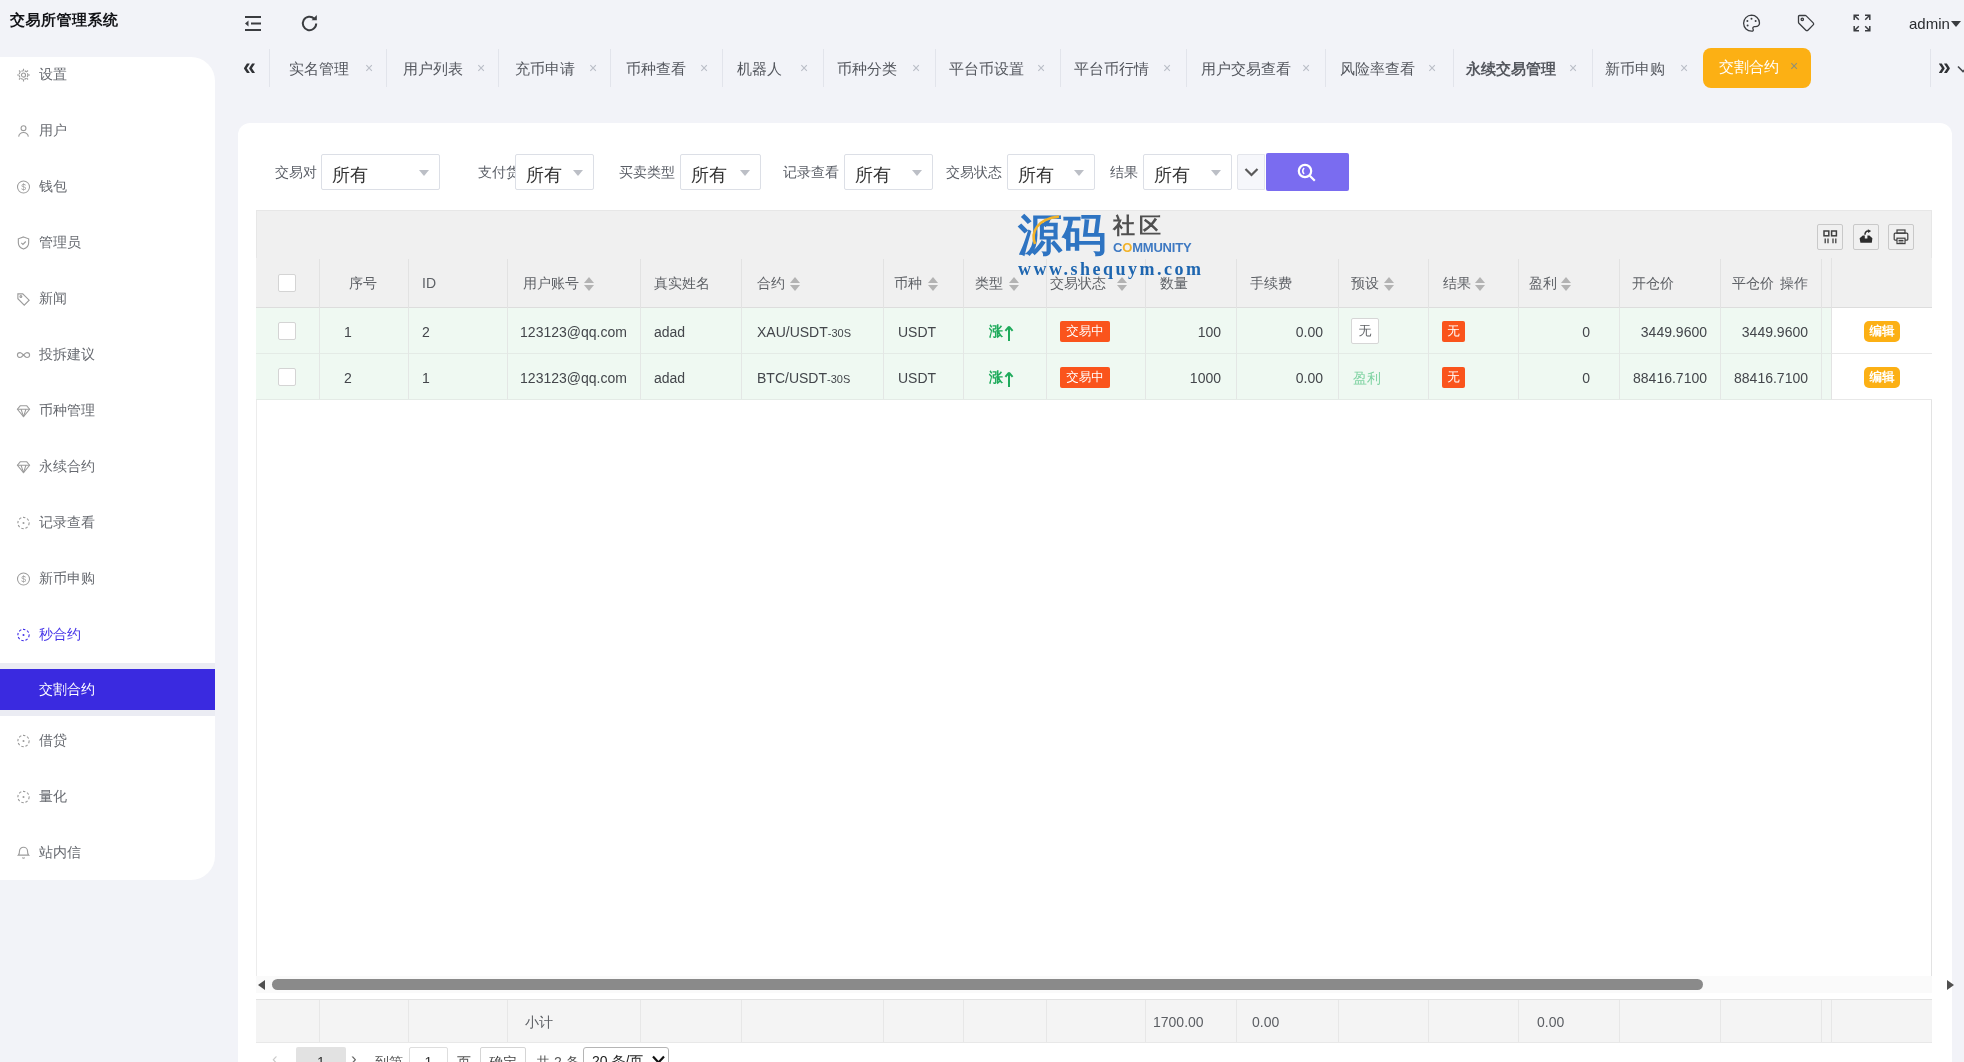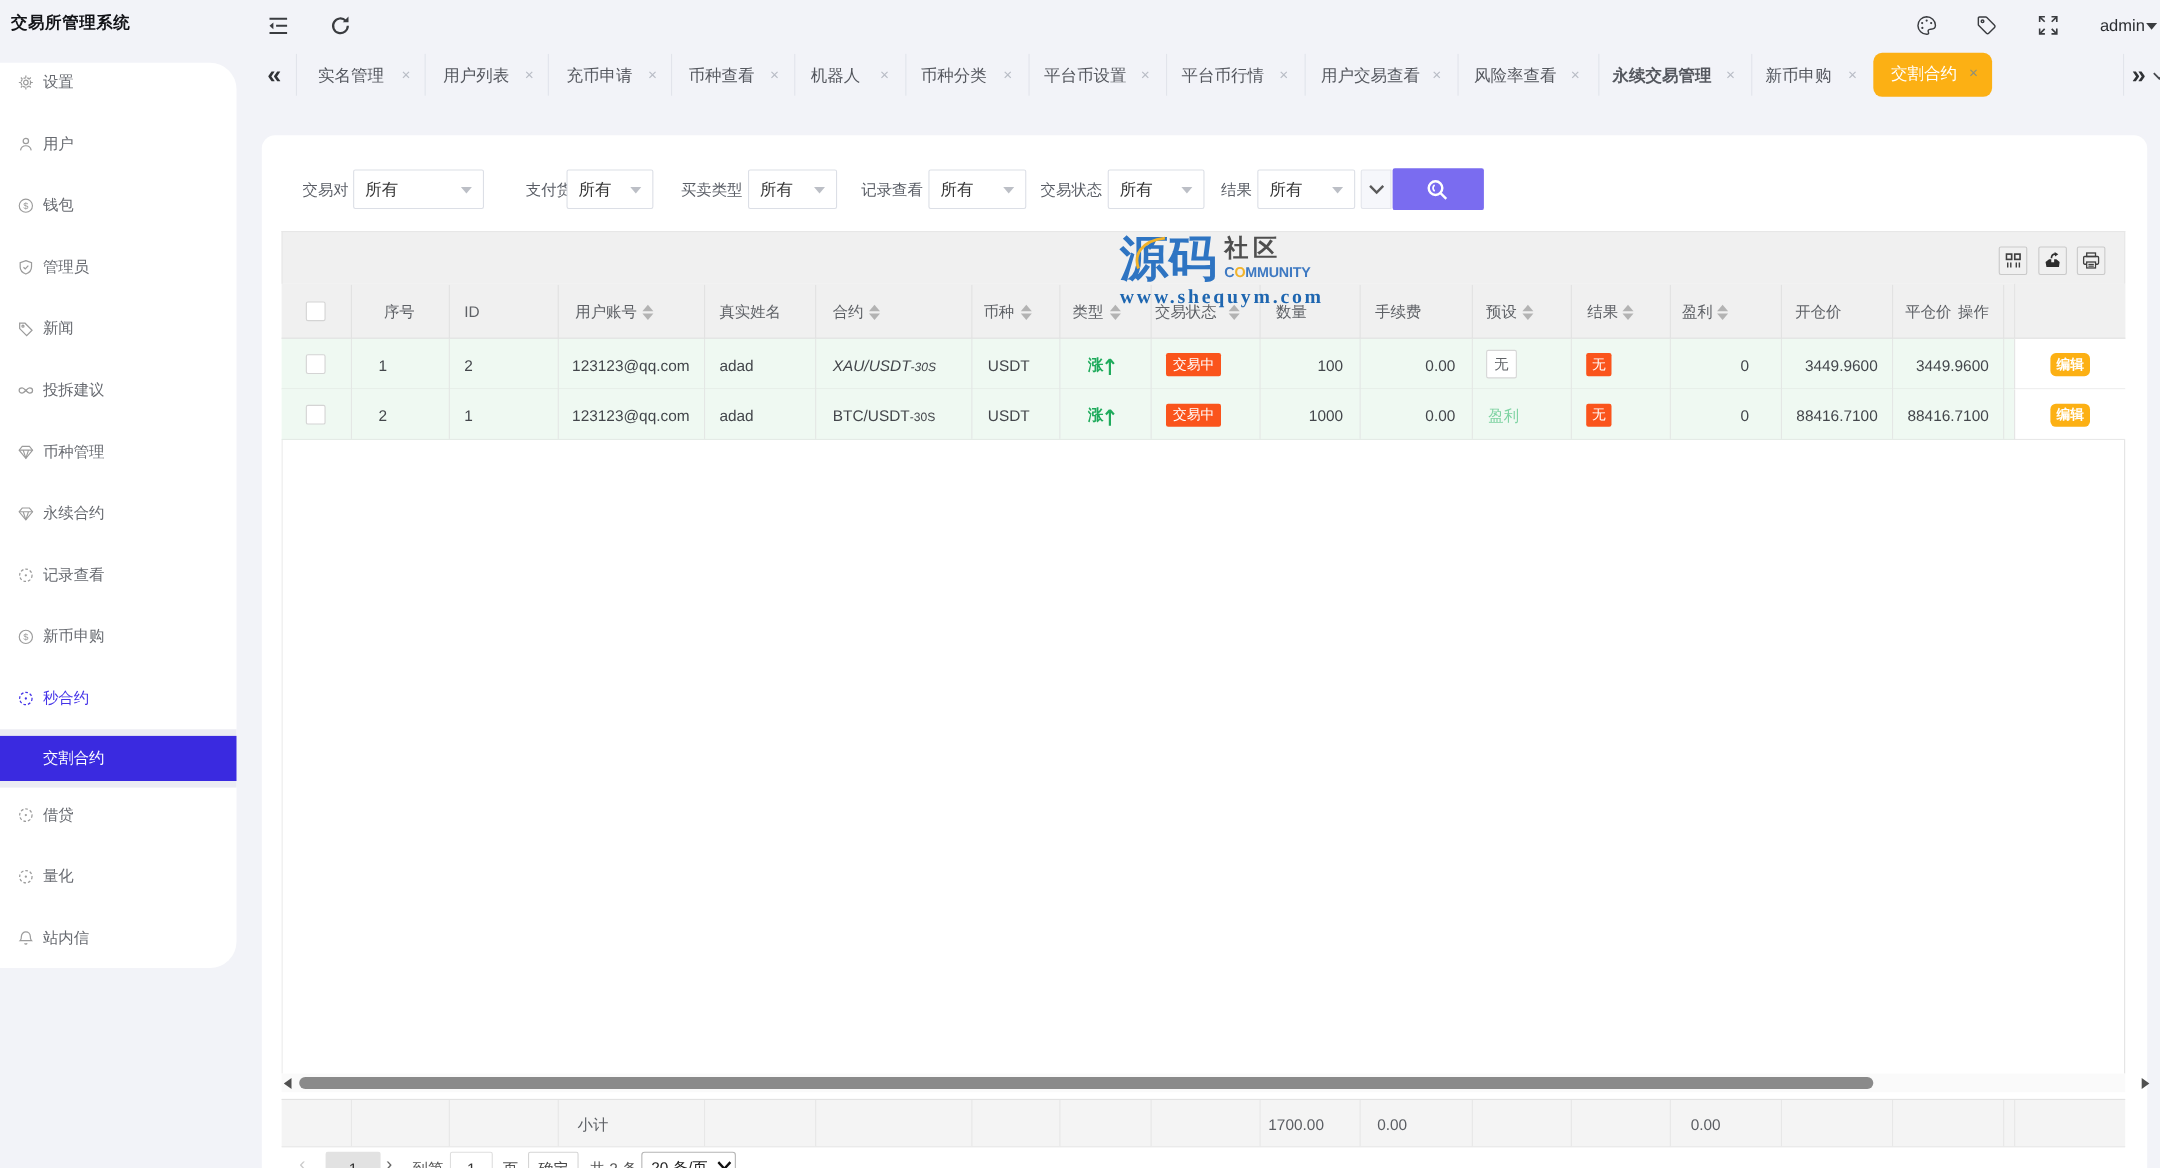--- a/index.html
+++ b/index.html
@@ -25,21 +25,21 @@
 .tabx { top:60px; font-size:14px; color:#b9bdc6; }
 .tab-act { left:1703px; top:48px; width:108px; height:40px; background:#fcb014; border-radius:8px; }
 .tab-act .t { position:absolute; left:16px; top:10px; color:#fff; font-size:15px; }
 .tab-act .x { position:absolute; left:87px; top:10px; color:#8f9079; font-size:14px; }
 .arr { font-weight:bold; color:#303236; font-size:23px; }
 
 .card { left:238px; top:123px; width:1714px; height:939px; background:#fff; border-radius:12px 12px 0 0; }
 
 .flb { top:164px; font-size:14px; color:#5a5e66; }
 .fsel { top:154px; height:36px; background:#fff; border:1px solid #dcdfe6; border-radius:2px; }
-.fsel .v { position:absolute; left:10px; top:8px; font-size:15px; color:#333; }
+.fsel .v { position:absolute; left:10px; top:8px; font-size:18px; color:#333; }
 .fsel .c { position:absolute; right:10px; top:15px; width:0; height:0; border-left:5px solid transparent; border-right:5px solid transparent; border-top:6px solid #bcbfc6; }
 .fold { left:1237px; top:154px; width:28px; height:36px; background:#f6f7fb; border:1px solid #e3e5eb; border-radius:2px 0 0 2px; }
 .srch { left:1266px; top:153px; width:83px; height:38px; background:#7a6cf0; border-radius:2px; }
 
 .tb-toolbar { left:256px; top:210px; width:1676px; height:48px; background:#f0f0f0; border:1px solid #e7e7e7; border-bottom:none; }
 .tbtn { top:224px; width:26px; height:26px; border:1px solid #c9c9c9; border-radius:2px; }
 .th-row { left:256px; top:258px; width:1676px; height:50px; background:#f0f0f0; border-bottom:1px solid #ddd; }
 .th { top:275px; font-size:14px; color:#5e6166; white-space:nowrap; z-index:2; }
 .vline { width:1px; background:#e2e2e2; }
 .row { left:256px; width:1575px; height:46px; background:#eff9f2; border-bottom:1px solid #e4ebe6; }
@@ -374,21 +374,21 @@
 <span class="abs sort" style="left:1561px;top:277px;"></span>
 <div class="abs th" style="left:1632px;">开仓价</div>
 <div class="abs th" style="left:1732px;">平仓价</div>
 <div class="abs th" style="left:1780px;">操作</div>
 
 <div class="abs cbx" style="left:278px;top:322px;"></div>
 <div class="abs cell" style="left:344px;top:324px;">1</div>
 <div class="abs cell" style="left:422px;top:324px;">2</div>
 <div class="abs cell" style="left:507px;top:324px;width:133px;text-align:center;">123123@qq.com</div>
 <div class="abs cell" style="left:654px;top:324px;">adad</div>
-<div class="abs cell" style="left:757px;top:324px;font-style:italic;">XAU/USDT<span style="font-size:11px;">-30S</span></div>
+<div class="abs cell" style="left:757px;top:324px;">XAU/USDT<span style="font-size:11px;">-30S</span></div>
 <div class="abs cell" style="left:898px;top:324px;">USDT</div>
 <div class="abs greenv" style="left:989px;top:323px;">涨</div>
 <svg class="abs" style="left:1004px;top:325px;" width="10" height="17" viewBox="0 0 10 17" fill="none" stroke="#1fab5c" stroke-width="2">
     <path d="M5 16V2M5 1.6L1.4 5.8M5 1.6l3.6 4.2"></path>
   </svg>
 <div class="abs badge" style="left:1060px;top:321px;width:50px;">交易中</div>
 <div class="abs cell" style="left:1145px;top:324px;width:76px;text-align:right;">100</div>
 <div class="abs cell" style="left:1236px;top:324px;width:87px;text-align:right;">0.00</div>
 <div class="abs" style="left:1351px;top:318px;width:28px;height:26px;background:#fff;border:1px solid #d6d6d6;border-radius:2px;font-size:13px;color:#5f6266;text-align:center;line-height:24px;">无</div>
 <div class="abs badge" style="left:1442px;top:321px;width:23px;">无</div>

